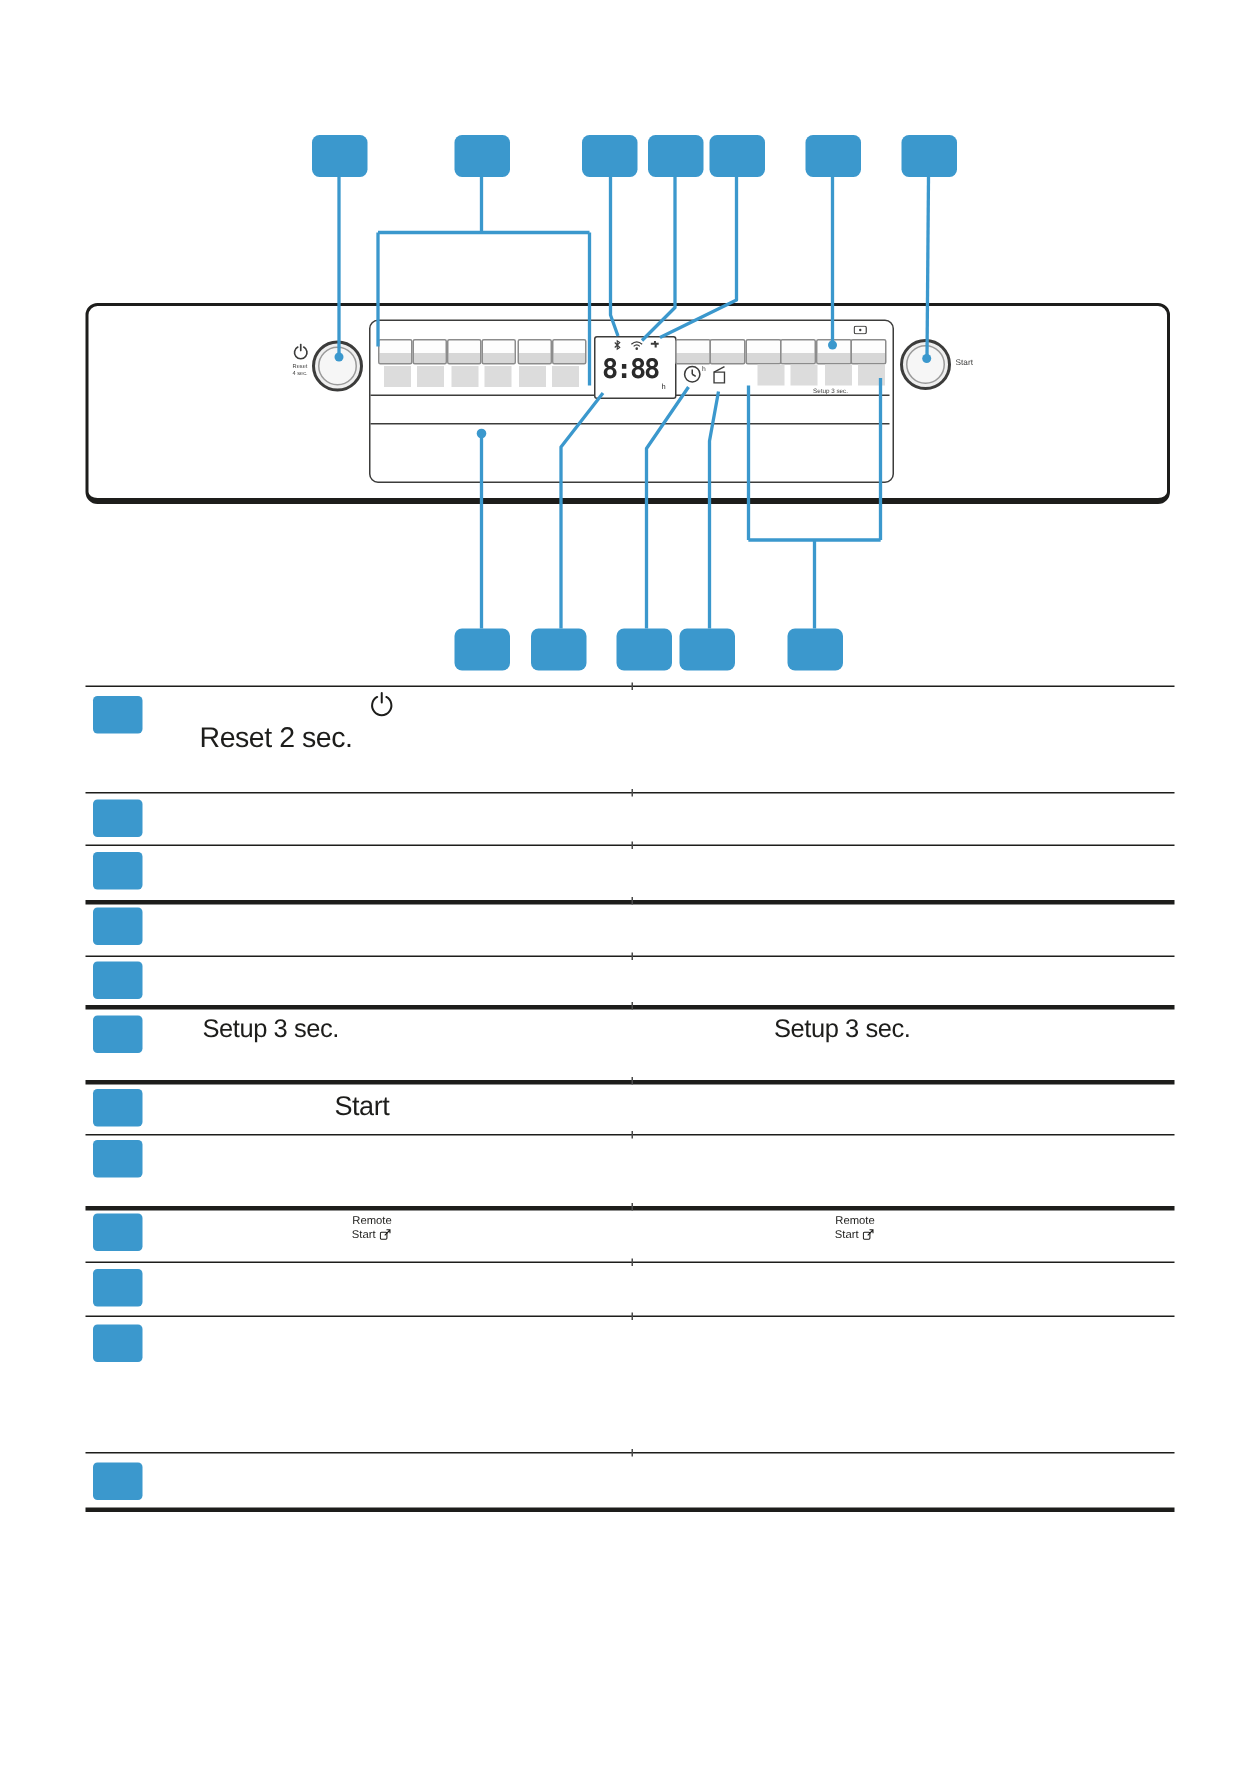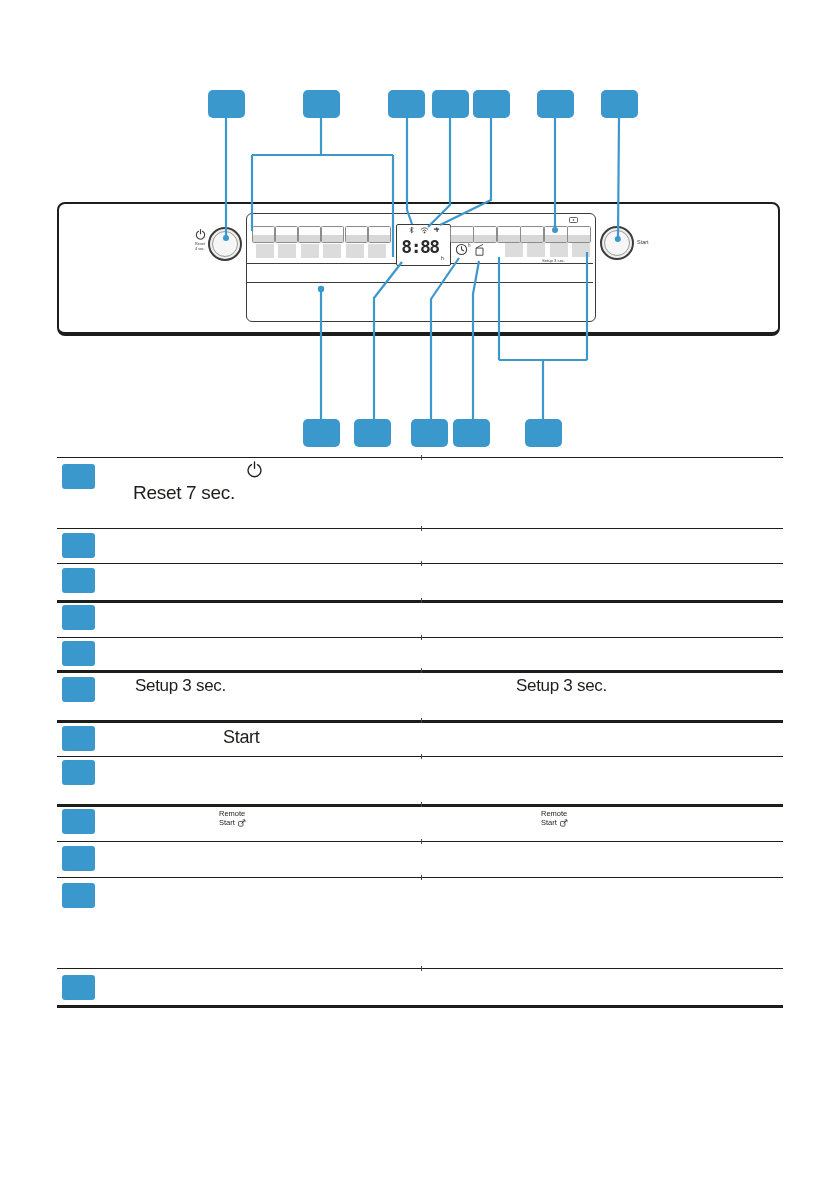--- a/index.html
+++ b/index.html
@@ -29,21 +29,21 @@
   .disp-unit{position:absolute;left:441px;top:255px;font-size:5px;color:#2a2a2a;z-index:3;}
   .tinytxt{position:absolute;color:#3c3c3b;z-index:3;}
   .lines-svg{position:absolute;left:0;top:0;z-index:3;pointer-events:none;}
   
   .tline{position:absolute;left:57px;width:726px;height:0;border-top:1.3px solid #1d1d1b;z-index:1;}
   .tline.thick{border-top-width:3px;}
   .tick{position:absolute;left:421px;width:1.2px;height:5px;background:#4a4a4a;z-index:1;}
   .numbox{position:absolute;left:62px;width:33px;height:25px;background:#3b98cd;border-radius:3px;z-index:2;}
   .cell-lg{position:absolute;font-size:19px;letter-spacing:-0.3px;color:#1d1d1b;z-index:2;}
   .cell-md{position:absolute;font-size:17px;letter-spacing:-0.3px;color:#1d1d1b;z-index:2;}
-  .cell-sm{position:absolute;width:58px;font-size:7.5px;line-height:8.6px;
+  .cell-sm{position:absolute;width:58px;text-align:center;font-size:7.5px;line-height:8.6px;
         color:#1d1d1b;z-index:2;}
   svg.ic{display:inline-block;vertical-align:middle;}
 </style>
 </head>
 <body>
 
 <div class="page">
 
   <div class="abs" style="left:0;top:0;width:839px;height:470px;">
 
@@ -198,21 +198,21 @@
     <div class="numbox" style="top:605px;"></div>
     <div class="numbox" style="top:641px;"></div>
     <div class="numbox" style="top:677px;"></div>
     <div class="numbox" style="top:726px;"></div>
     <div class="numbox" style="top:760px;"></div>
     <div class="numbox" style="top:809px;"></div>
     <div class="numbox" style="top:846px;"></div>
     <div class="numbox" style="top:883px;"></div>
     <div class="numbox" style="top:975px;"></div>
 
-    <span class="cell-lg" style="left:133px;top:482px;">Reset 7 sec.</span>
+    <span class="cell-lg" style="left:133px;top:482px;">Reset 2 sec.</span>
     <svg class="ic abs" style="left:246px;top:461px;z-index:2;" width="17" height="17" viewBox="0 0 14 14">
       <path d="M4.5 3 a5.3 5.3 0 1 0 5 0" fill="none" stroke="#1d1d1b" stroke-width="1.1" stroke-linecap="round"></path>
       <line x1="7" y1="0.8" x2="7" y2="6" stroke="#1d1d1b" stroke-width="1.1" stroke-linecap="round"></line>
     </svg>
 
     <span class="cell-md" style="left:135px;top:676px;">Setup 3 sec.</span>
     <span class="cell-md" style="left:516px;top:676px;">Setup 3 sec.</span>
 
     <span class="cell-md" style="left:223px;top:727px;font-size:18px;">Start</span>
 

